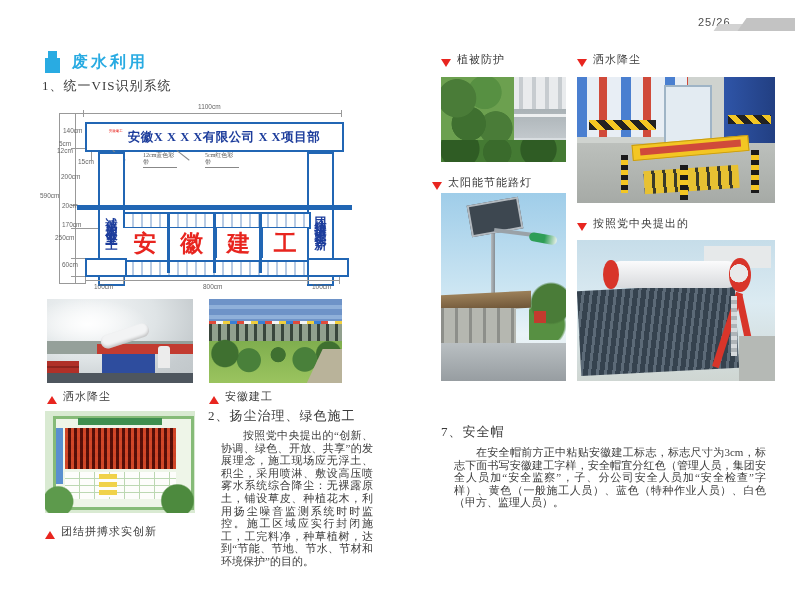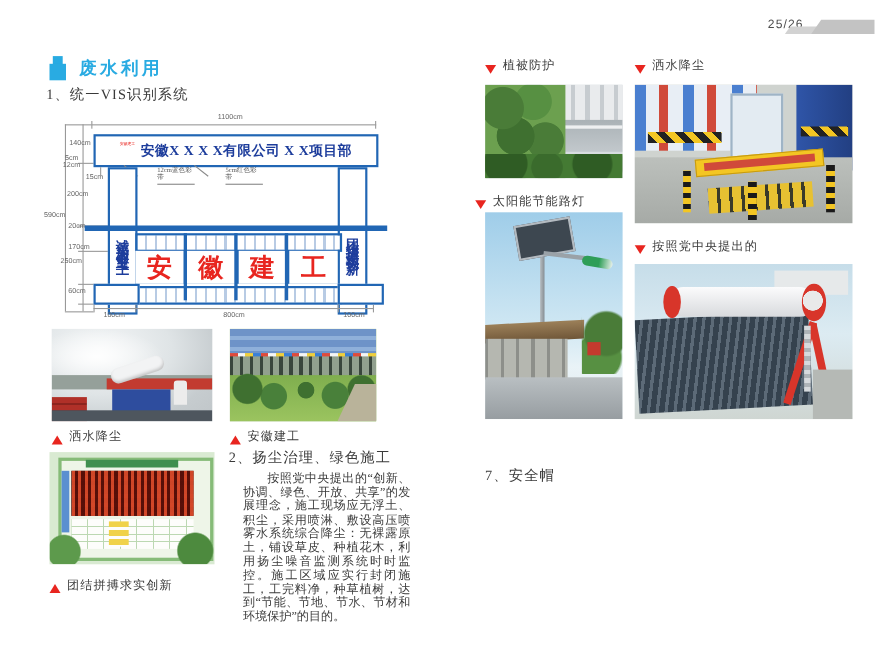--- a/index.html
+++ b/index.html
@@ -348,14 +348,15 @@
     <div class="tank"></div>
     <div class="cap-l"></div>
     <div class="cap-r"></div>
     <div class="leg1"></div>
     <div class="leg2"></div>
     <div class="pipe"></div>
     <div class="wall"></div>
   </div>
 
   <div class="h2" style="left:441px;top:423px;">7、安全帽</div>
+  <div class="body-text" style="left:441px;top:446px;width:312px;">在安全帽前方正中粘贴安徽建工标志，标志尺寸为3cm，标志下面书写安徽建工字样，安全帽宜分红色（管理人员，集团安全人员加“安全监察”，子、分公司安全人员加“安全检查”字样）、黄色（一般施工人员）、蓝色（特种作业人员）、白色（甲方、监理人员）。</div>
 
 </div>
 
 </body></html>

